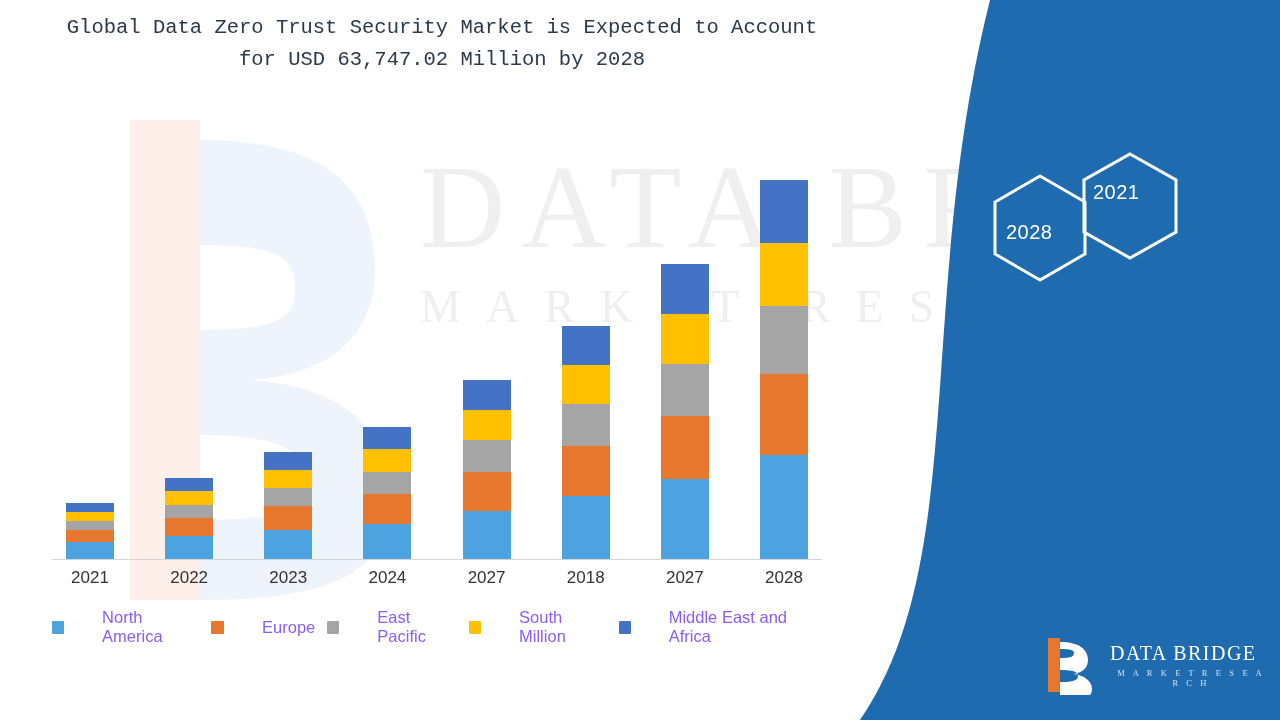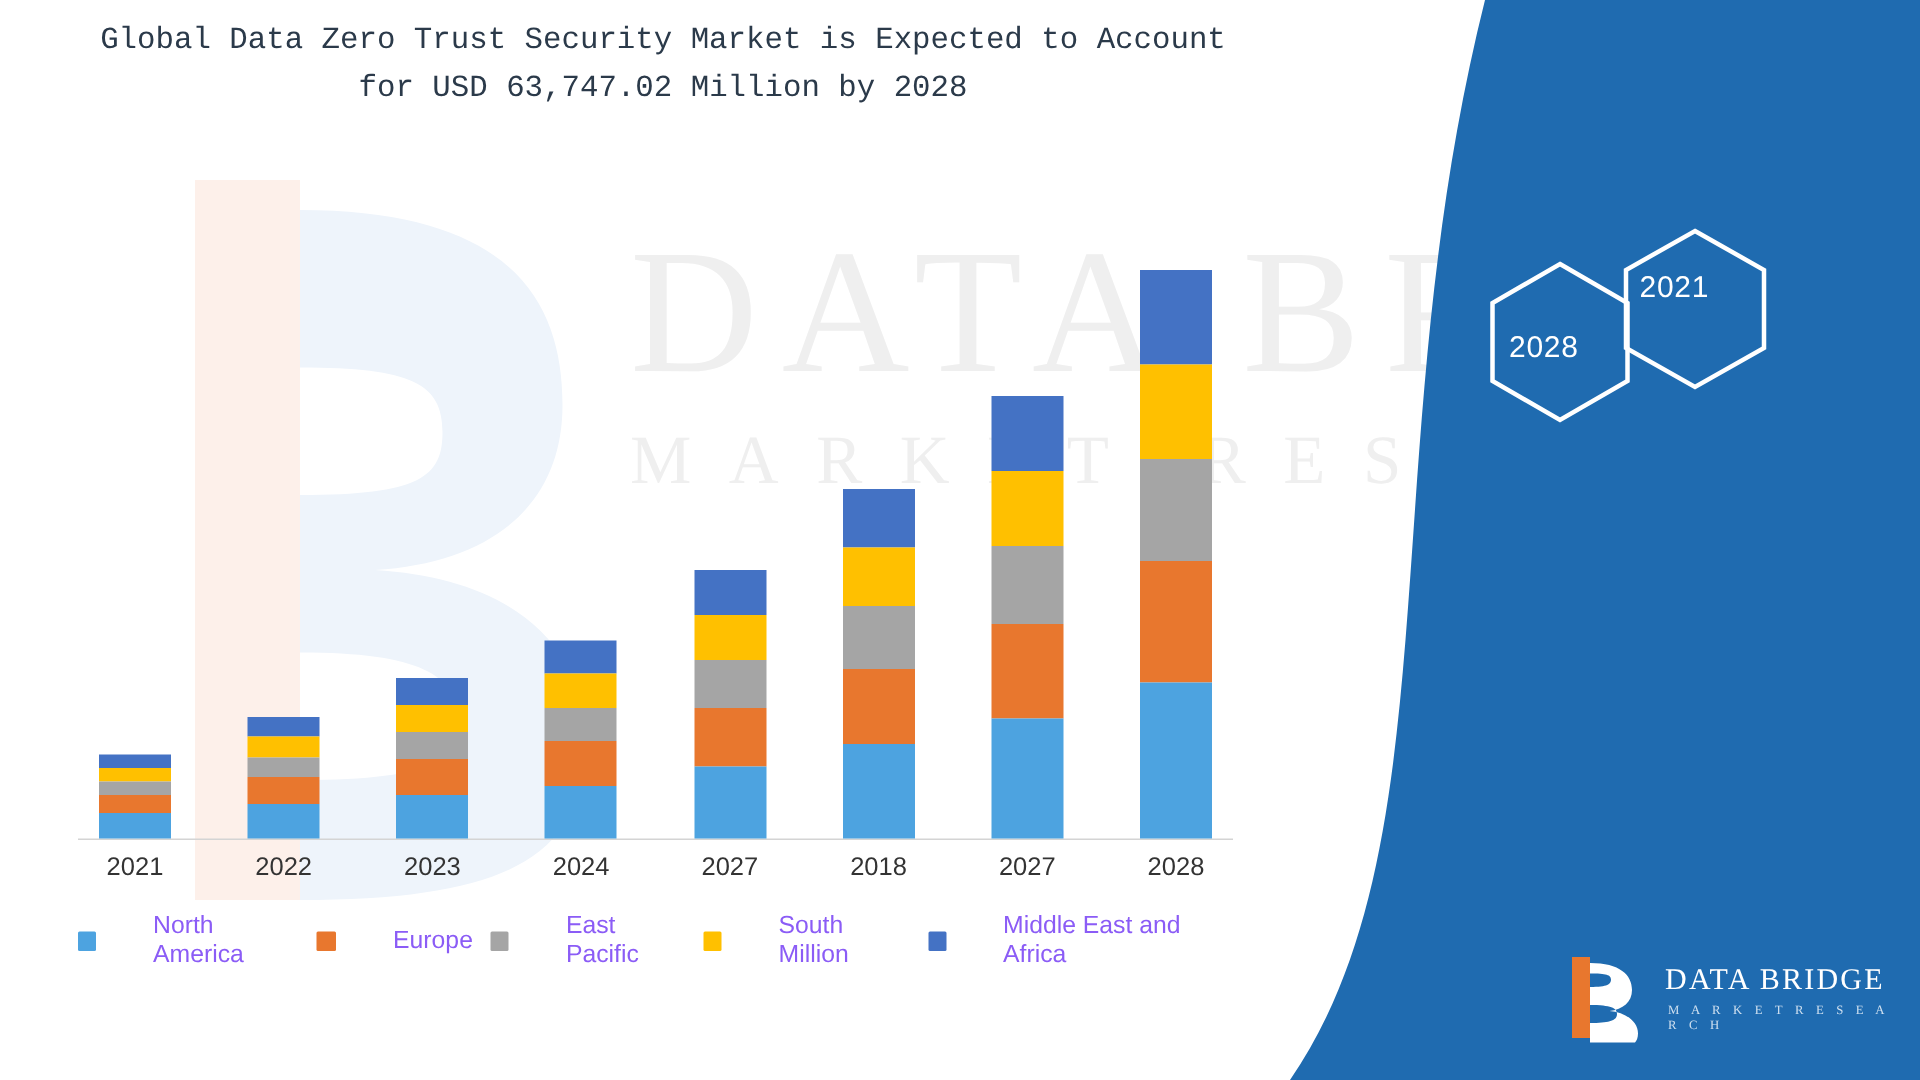--- a/index.html
+++ b/index.html
@@ -117,20 +117,21 @@
     font-family: "Liberation Serif", serif;
   }
   .logo-sub {
     position: absolute;
     left: 72px;
     top: 38px;
     color: #cfe0f0;
     font-size: 8.5px;
     letter-spacing: 3.1px;
     font-family: "Liberation Serif", serif;
+    text-align: center;
   }
 
   
   .left-area {
     position: absolute;
     top: 0;
     left: 0;
     width: 860px;
     height: 720px;
     z-index: 2;

